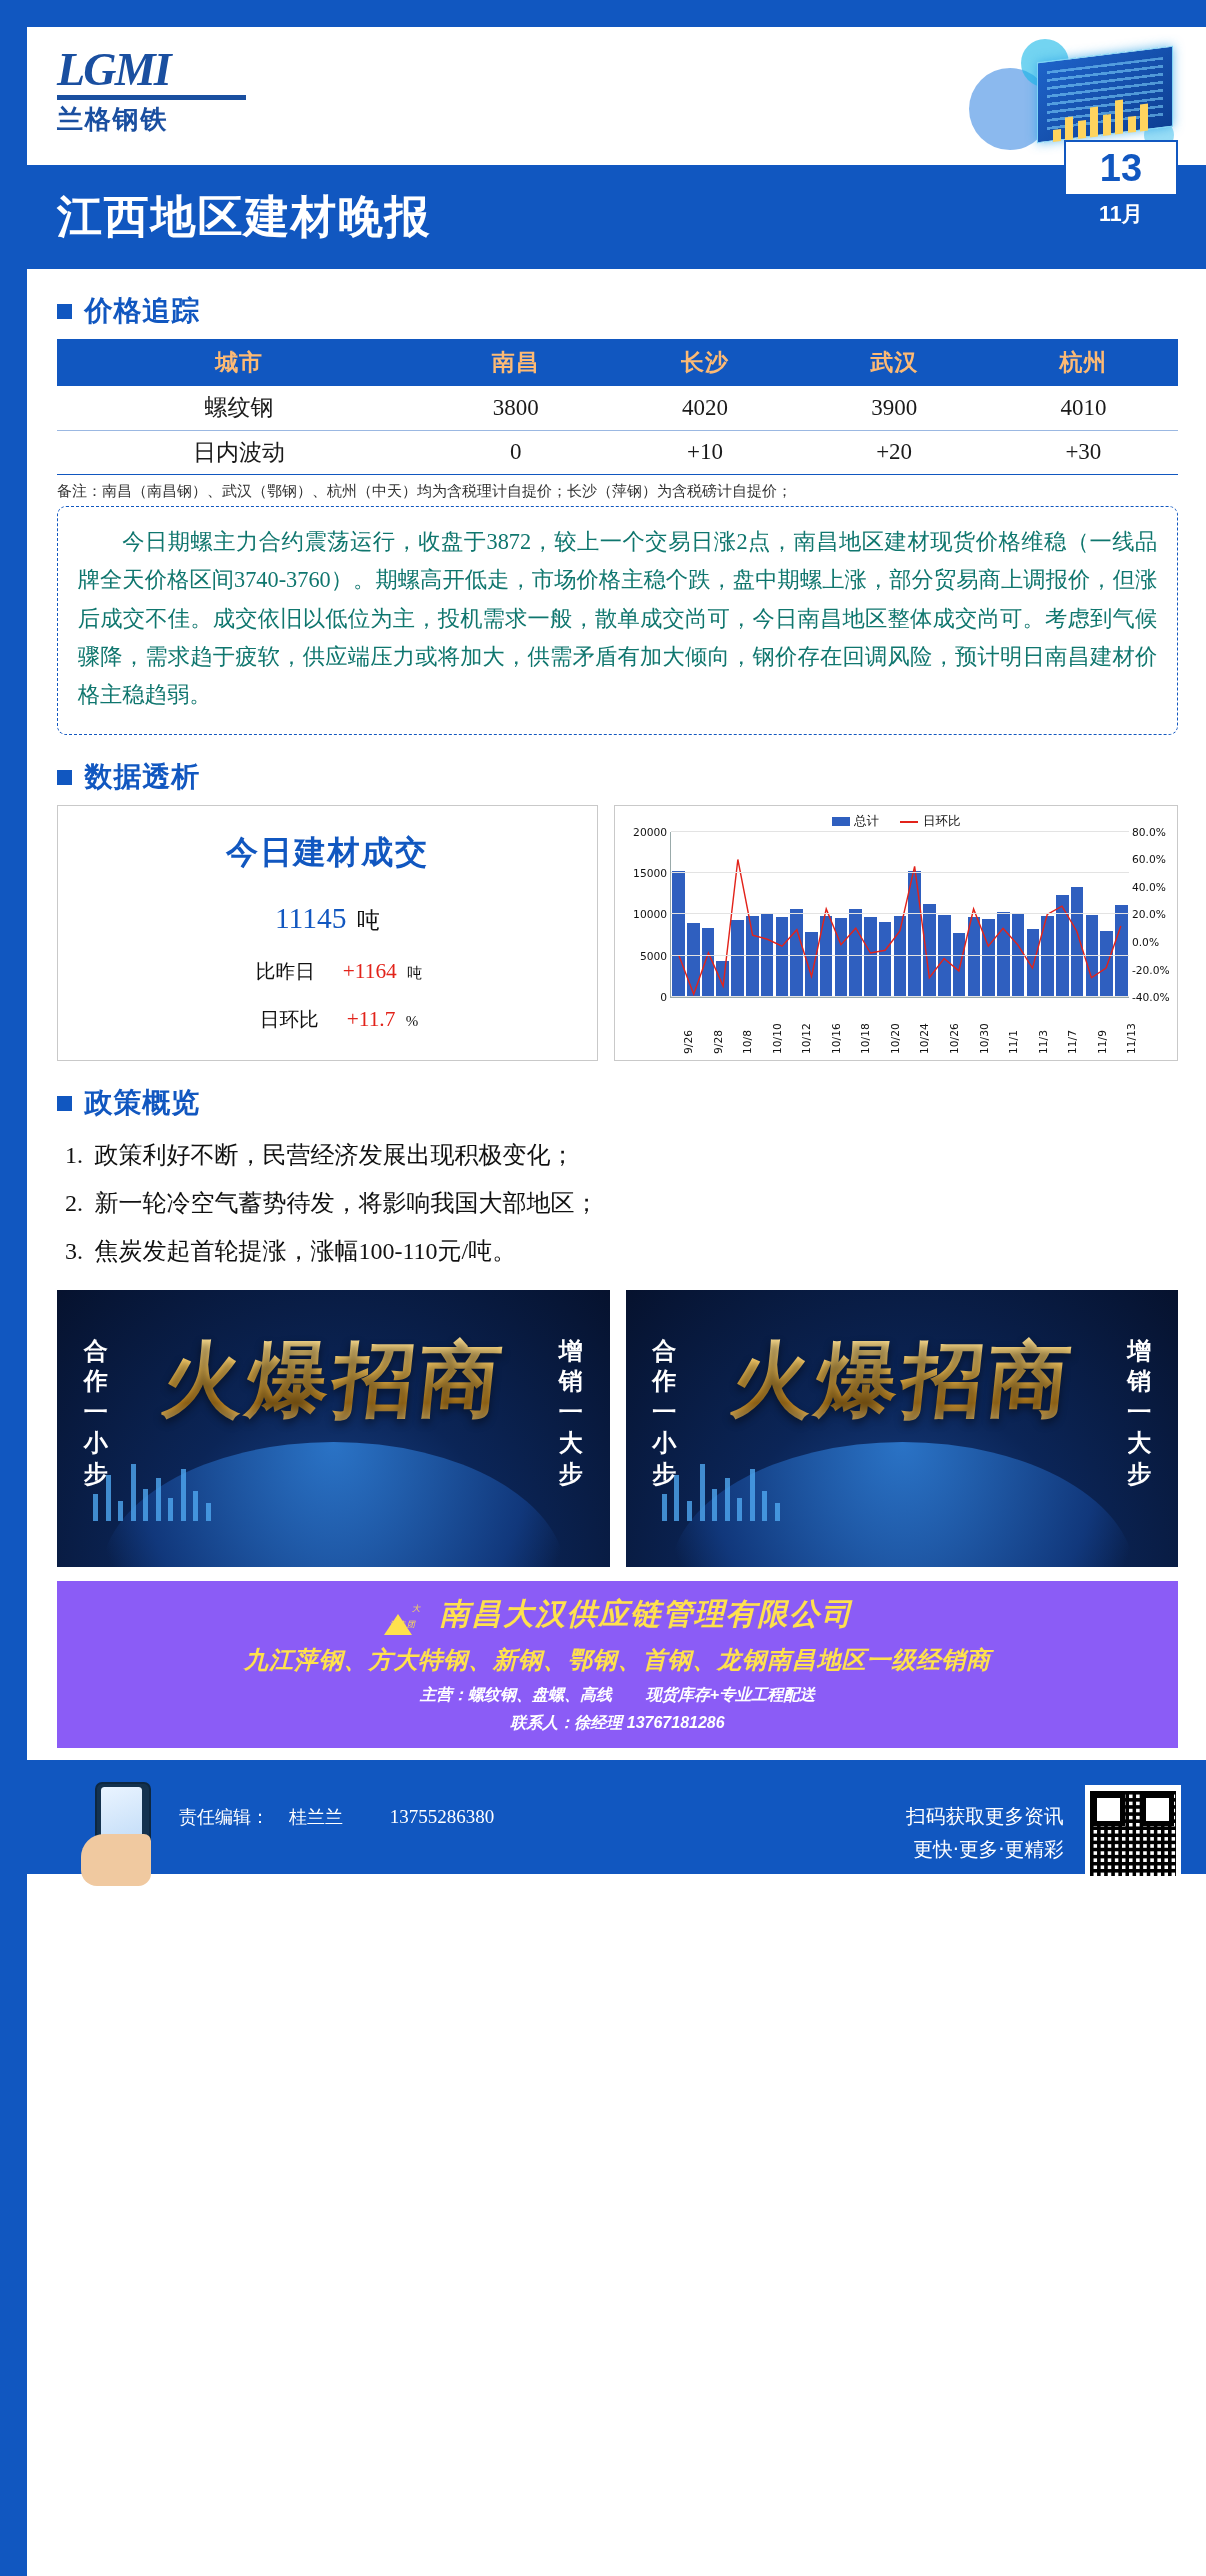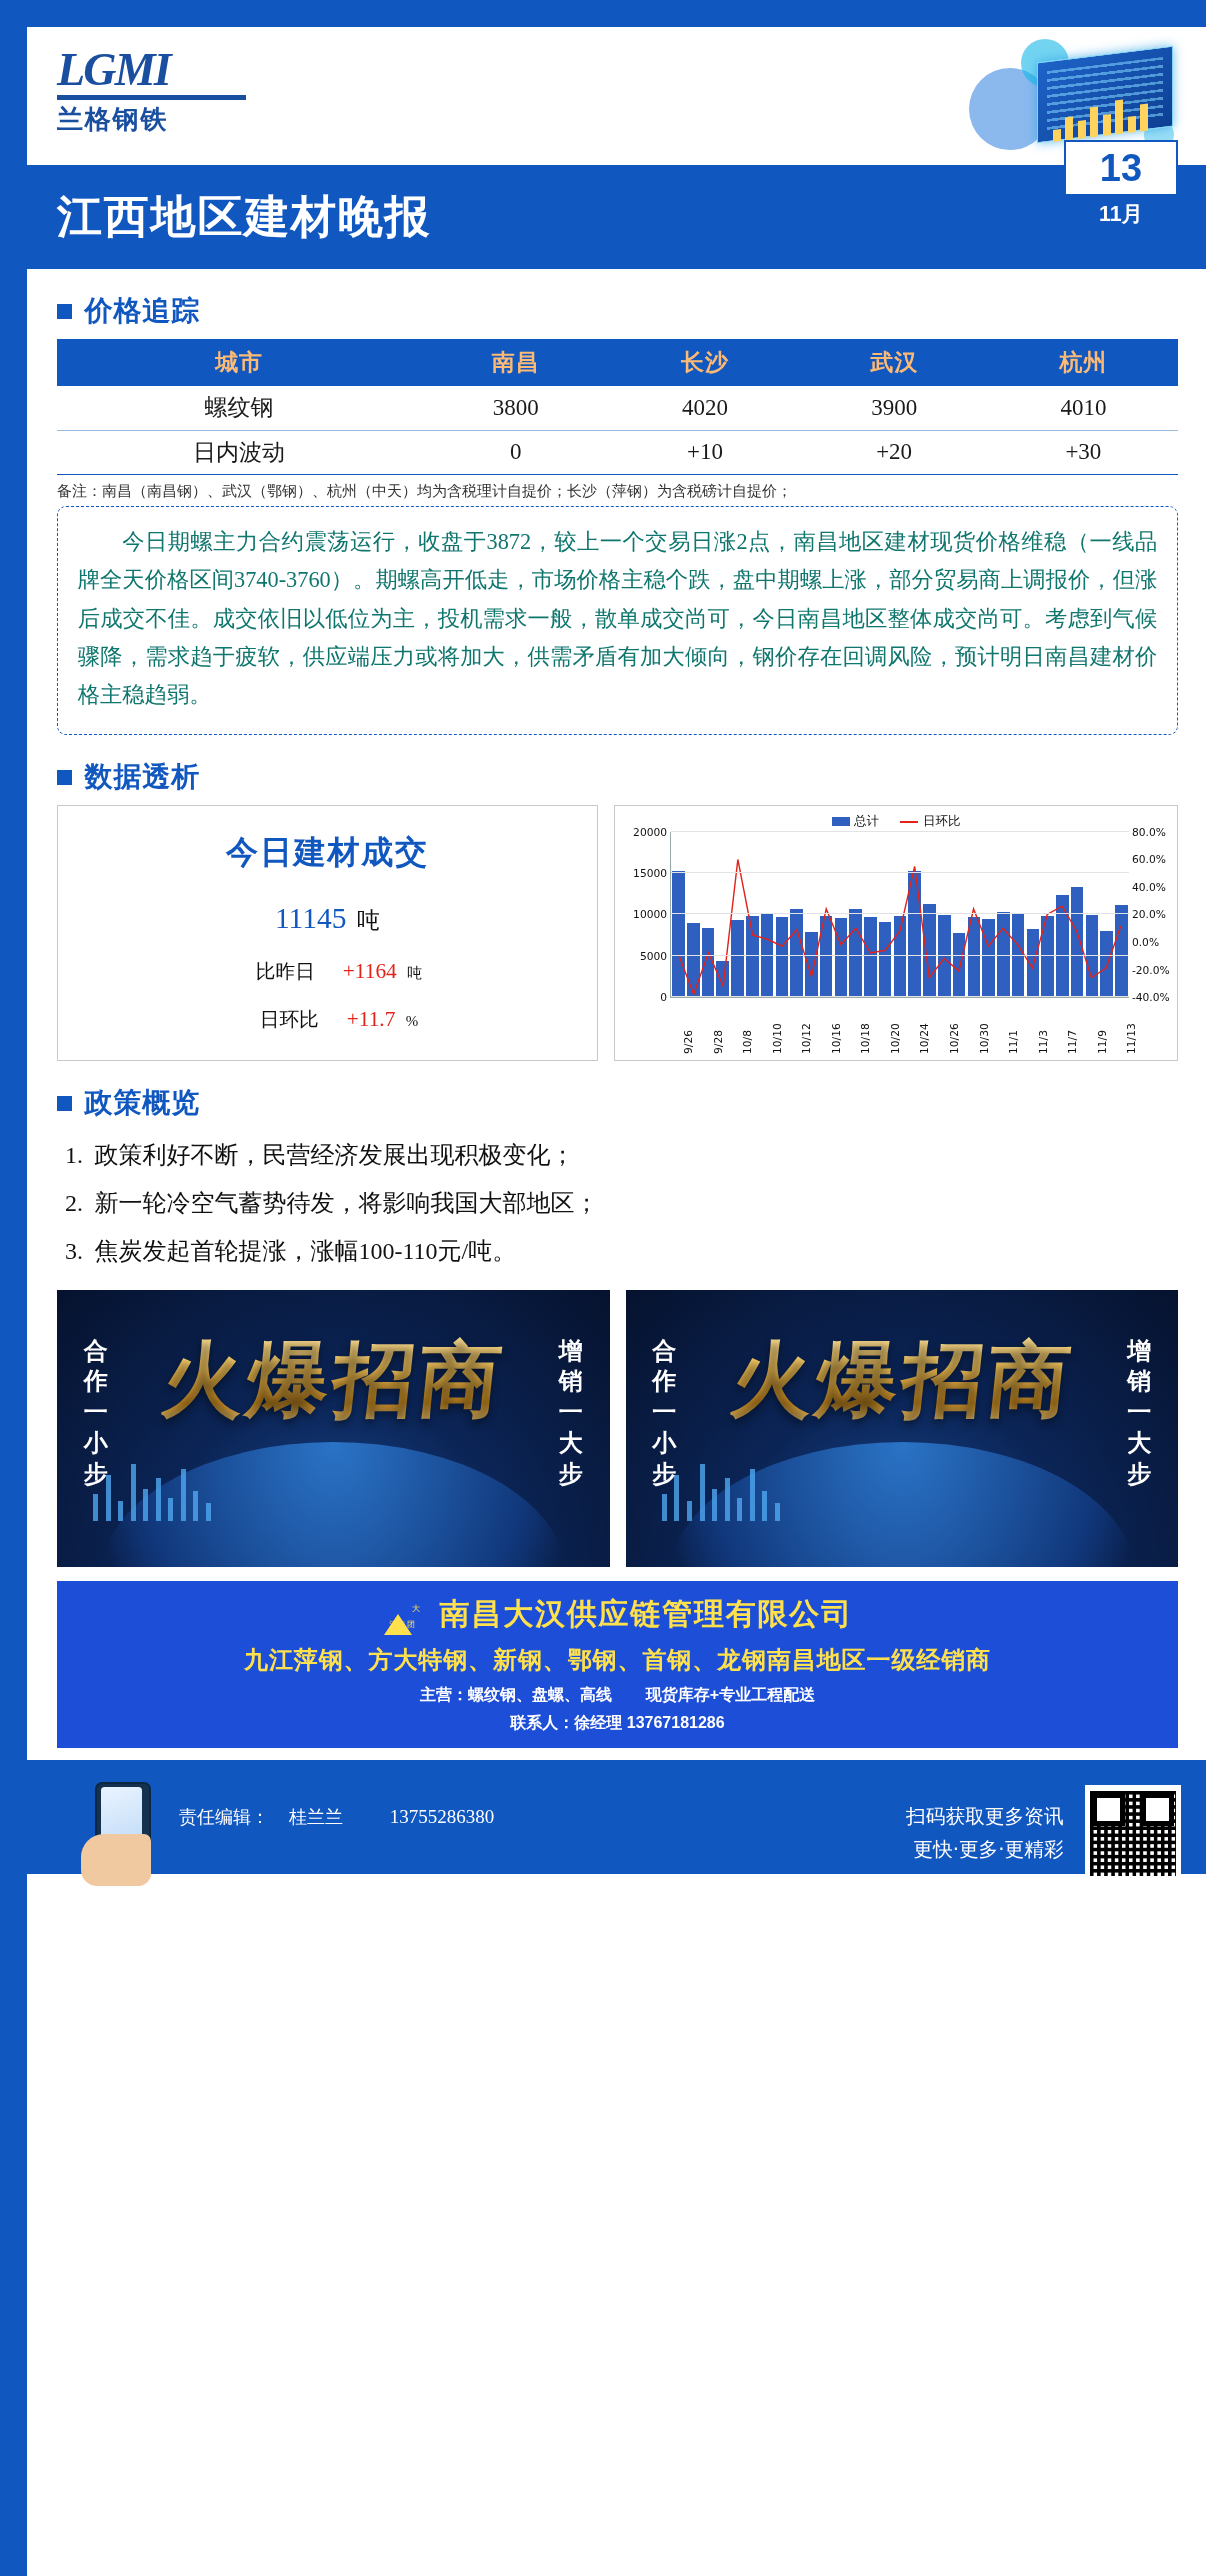--- a/index.html
+++ b/index.html
@@ -253,22 +253,22 @@
     position:absolute;top:46px;width:38px;
     font-family:"DejaVu Sans","Liberation Sans",sans-serif;
     font-size:24px;font-weight:bold;color:#ffffff;line-height:1.28;
     text-align:center;
   }
   .ad-left{left:19.7px;}
   .ad-right{right:19.7px;}
 
   
   .company{
-    margin-top:14.3px;background:#1d4ed8;color:#ffffff;text-align:center;
-    padding:12.5px 0 14.3px 0;position:relative;
+    margin-top:14.3px;background:#8b5cf6;color:#ffffff;text-align:center;
+    padding:12.5px 0 14.3px 0;position:relative;font-style:italic;
   }
   .company .name{
     font-size:30px;font-weight:bold;letter-spacing:1.8px;
     font-family:"DejaVu Sans","Liberation Sans",sans-serif;
     color:#ffe14d;display:inline-block;vertical-align:middle;
   }
   .company .logo-mark{
     display:inline-block;vertical-align:middle;margin-right:12.5px;width:41px;text-align:center;
   }
   .company .logo-mark .tri{

